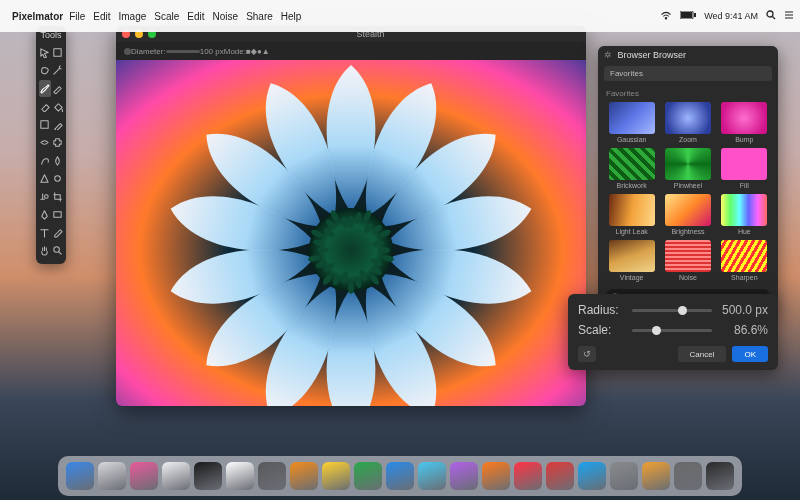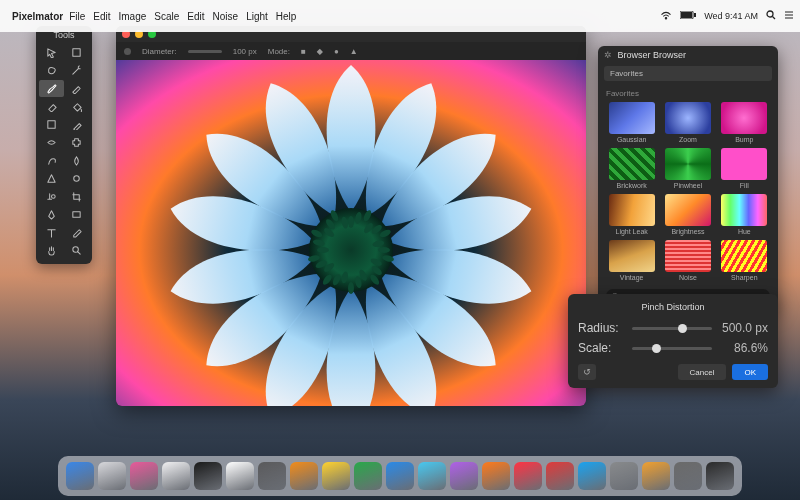--- a/index.html
+++ b/index.html
@@ -6,36 +6,36 @@
   body { width:800px; height:500px; overflow:hidden; position:relative;
          background:linear-gradient(180deg,#b9b9c2 0%,#c7adab 30%,#d08f6b 55%,#3a4658 80%,#1f2a37 100%); }
   
   .menubar { height:32px; background:rgba(250,250,250,0.95); display:flex; align-items:center;
              font-size:10px; color:#222; padding:0 6px; position:relative; z-index:50; }
   .menubar .apple { font-size:11px; margin-right:6px; }
   .menubar .appname { font-weight:600; margin-right:6px; }
   .menubar .item { margin-right:8px; cursor:default; }
   .menubar .right { margin-left:auto; display:flex; align-items:center; gap:8px; font-size:9px; }
   
-  .tools { position:absolute; top:26px; left:36px; width:56px; background:#2a2a2a;
+  .tools { position:absolute; top:26px; left:36px; width:30px; background:#2a2a2a;
            border-radius:6px; box-shadow:0 4px 14px rgba(0,0,0,.4); z-index:40; }
   .tools-title { font-size:9px; color:#ccc; text-align:center; padding:4px 0 2px; }
   .tools-grid { display:grid; grid-template-columns:1fr 1fr; gap:1px; padding:2px 3px 5px; }
   .tool { height:17px; display:flex; align-items:center; justify-content:center;
           color:#bbb; font-size:10px; border-radius:2px; cursor:pointer; }
   .tool.active { background:#555; color:#fff; }
   .tool svg { width:11px; height:11px; }
   
   .docwin { position:absolute; top:26px; left:116px; width:470px; height:380px;
             background:#1e1e1e; border-radius:6px; box-shadow:0 6px 22px rgba(0,0,0,.5); z-index:30; overflow:hidden; }
   .titlebar { height:16px; background:#2b2b2b; display:flex; align-items:center; padding:0 6px; }
   .tl-dot { width:8px; height:8px; border-radius:50%; margin-right:5px; }
   .tl-red{background:#ff5f57}.tl-yel{background:#febc2e}.tl-grn{background:#28c840}
   .titlebar .title { flex:1; text-align:center; font-size:9px; color:#aaa; }
-  .optbar { height:18px; background:#252525; display:flex; align-items:center; gap:11px;
+  .optbar { height:18px; background:#252525; display:flex; align-items:center; gap:0;
             padding:0 8px; font-size:8px; color:#999; }
   .optbar .dot { width:7px;height:7px;background:#555;border-radius:50%; }
   .canvas { width:100%; height:calc(100% - 34px); position:relative; overflow:hidden; }
   .canvas svg { width:100%; height:100%; display:block; }
   
   .fxwin { position:absolute; top:46px; right:22px; width:180px; background:#2a2a2a;
            border-radius:6px; box-shadow:0 5px 18px rgba(0,0,0,.5); z-index:45; padding-bottom:6px; }
   .fxwin .hdr { height:18px; display:flex; align-items:center; padding:0 6px; font-size:9px; color:#ddd; }
   .fxwin .hdr .gear { margin-right:6px; color:#888; }
   .fxwin .sel { margin:2px 6px 6px; height:15px; background:#3a3a3a; border-radius:3px;
@@ -71,21 +71,21 @@
           display:flex; align-items:center; padding:0 8px; gap:4px; z-index:20;
           backdrop-filter:blur(4px); }
   .dockicon { width:28px; height:28px; border-radius:6px; }
 </style>
 </head>
 <body>
 
 <div class="menubar">
   <span class="apple"></span>
   <span class="appname">Pixelmator</span>
-  <span id="menu-items"><span class="item">File</span><span class="item">Edit</span><span class="item">Image</span><span class="item">Scale</span><span class="item">Edit</span><span class="item">Noise</span><span class="item">Light</span><span class="item">Help</span></span>
+  <span id="menu-items"><span class="item">File</span><span class="item">Edit</span><span class="item">Image</span><span class="item">Scale</span><span class="item">Edit</span><span class="item">Noise</span><span class="item">Share</span><span class="item">Help</span></span>
   <div class="right">
     <span>
       <svg viewBox="0 0 12 10" width="12" height="9" fill="none" stroke="#222" stroke-width="1.2">
         <path d="M1 4 Q6 -1 11 4"></path>
           <path d="M3 6 Q6 3 9 6"></path>
           <circle cx="6" cy="8" r="0.8" fill="#222"></circle>
       </svg>
     </span>
     <span>
       <svg viewBox="0 0 16 8" width="16" height="8">
@@ -235,20 +235,21 @@
         </svg>
       </div>
     </div>
 </div>
 
 <div class="docwin">
   <div class="titlebar">
     <div class="tl-dot tl-red"></div>
     <div class="tl-dot tl-yel"></div>
     <div class="tl-dot tl-grn"></div>
+    <div class="title">Stealth</div>
   </div>
   <div class="optbar">
     <div class="dot"></div>
     <span>Diameter:</span>
     <span style="width:34px;height:3px;background:#555;border-radius:2px"></span>
     <span>100 px</span>
     <span>Mode:</span>
     <span>■</span>
     <span>◆</span>
     <span>●</span>
@@ -472,21 +473,20 @@
         <div class="fxlabel">Sharpen</div>
       </div>
     </div>
   <div class="fxsearch">
     <span>Q▾</span>
     <span>12 Items</span>
   </div>
 </div>
 
 <div class="distwin">
-  <div class="dh">Pinch Distortion</div>
   <div class="row">
     <span class="lab">Radius:</span>
     <div class="track">
         <div class="knob" id="knob-r" style="left: 58%;"></div>
       </div>
     <span class="val">500.0 px</span>
   </div>
   <div class="row">
     <span class="lab">Scale:</span>
     <div class="track">

